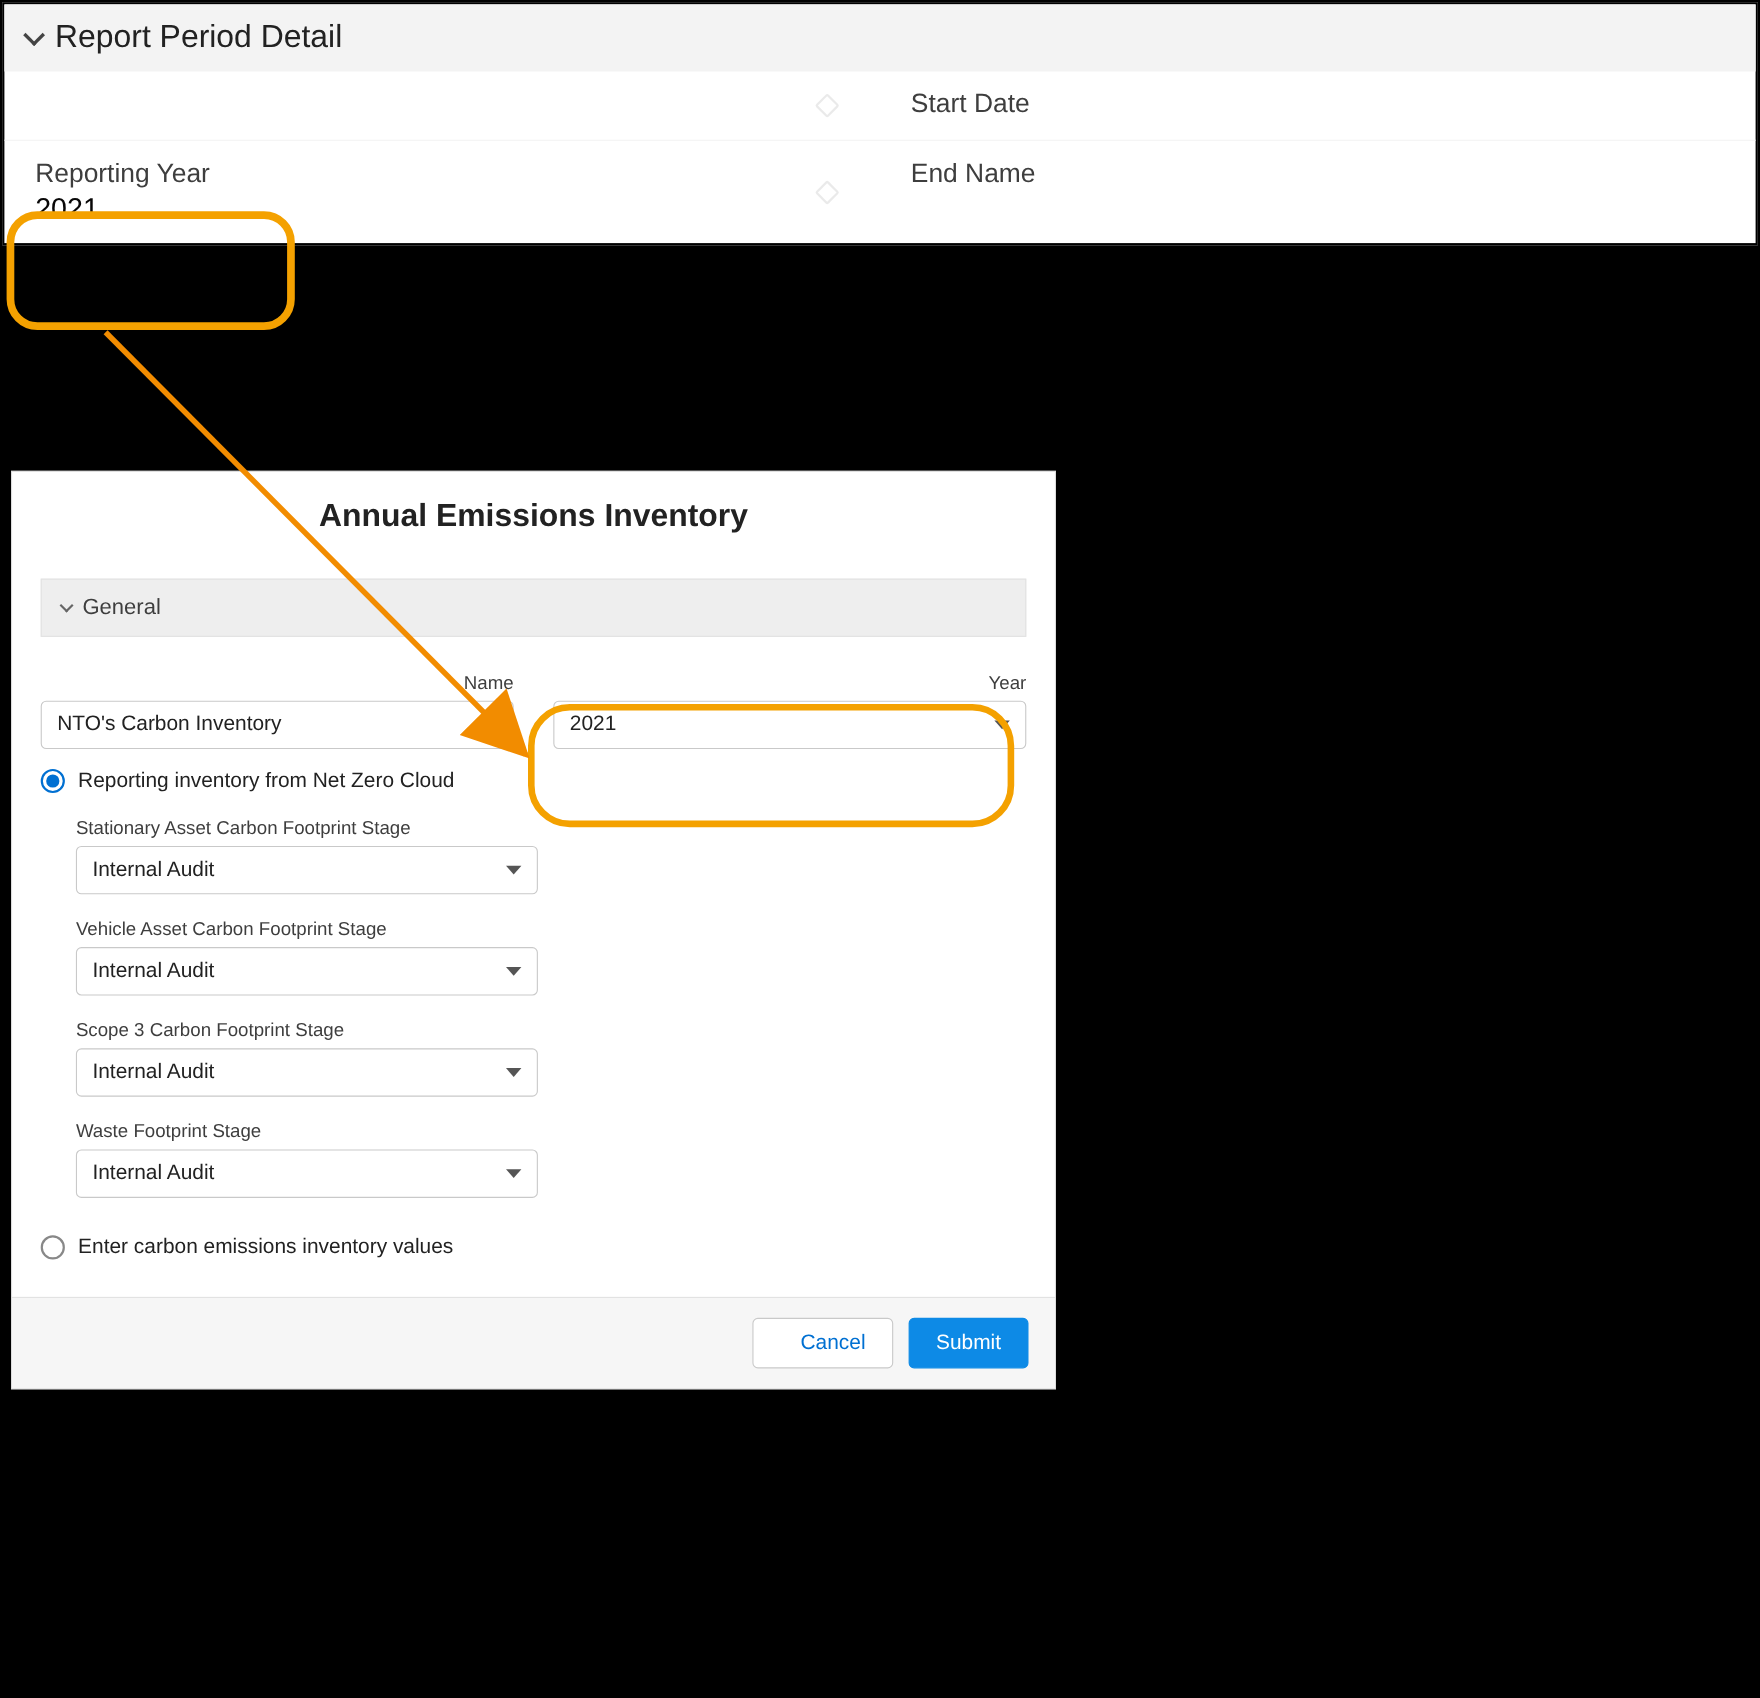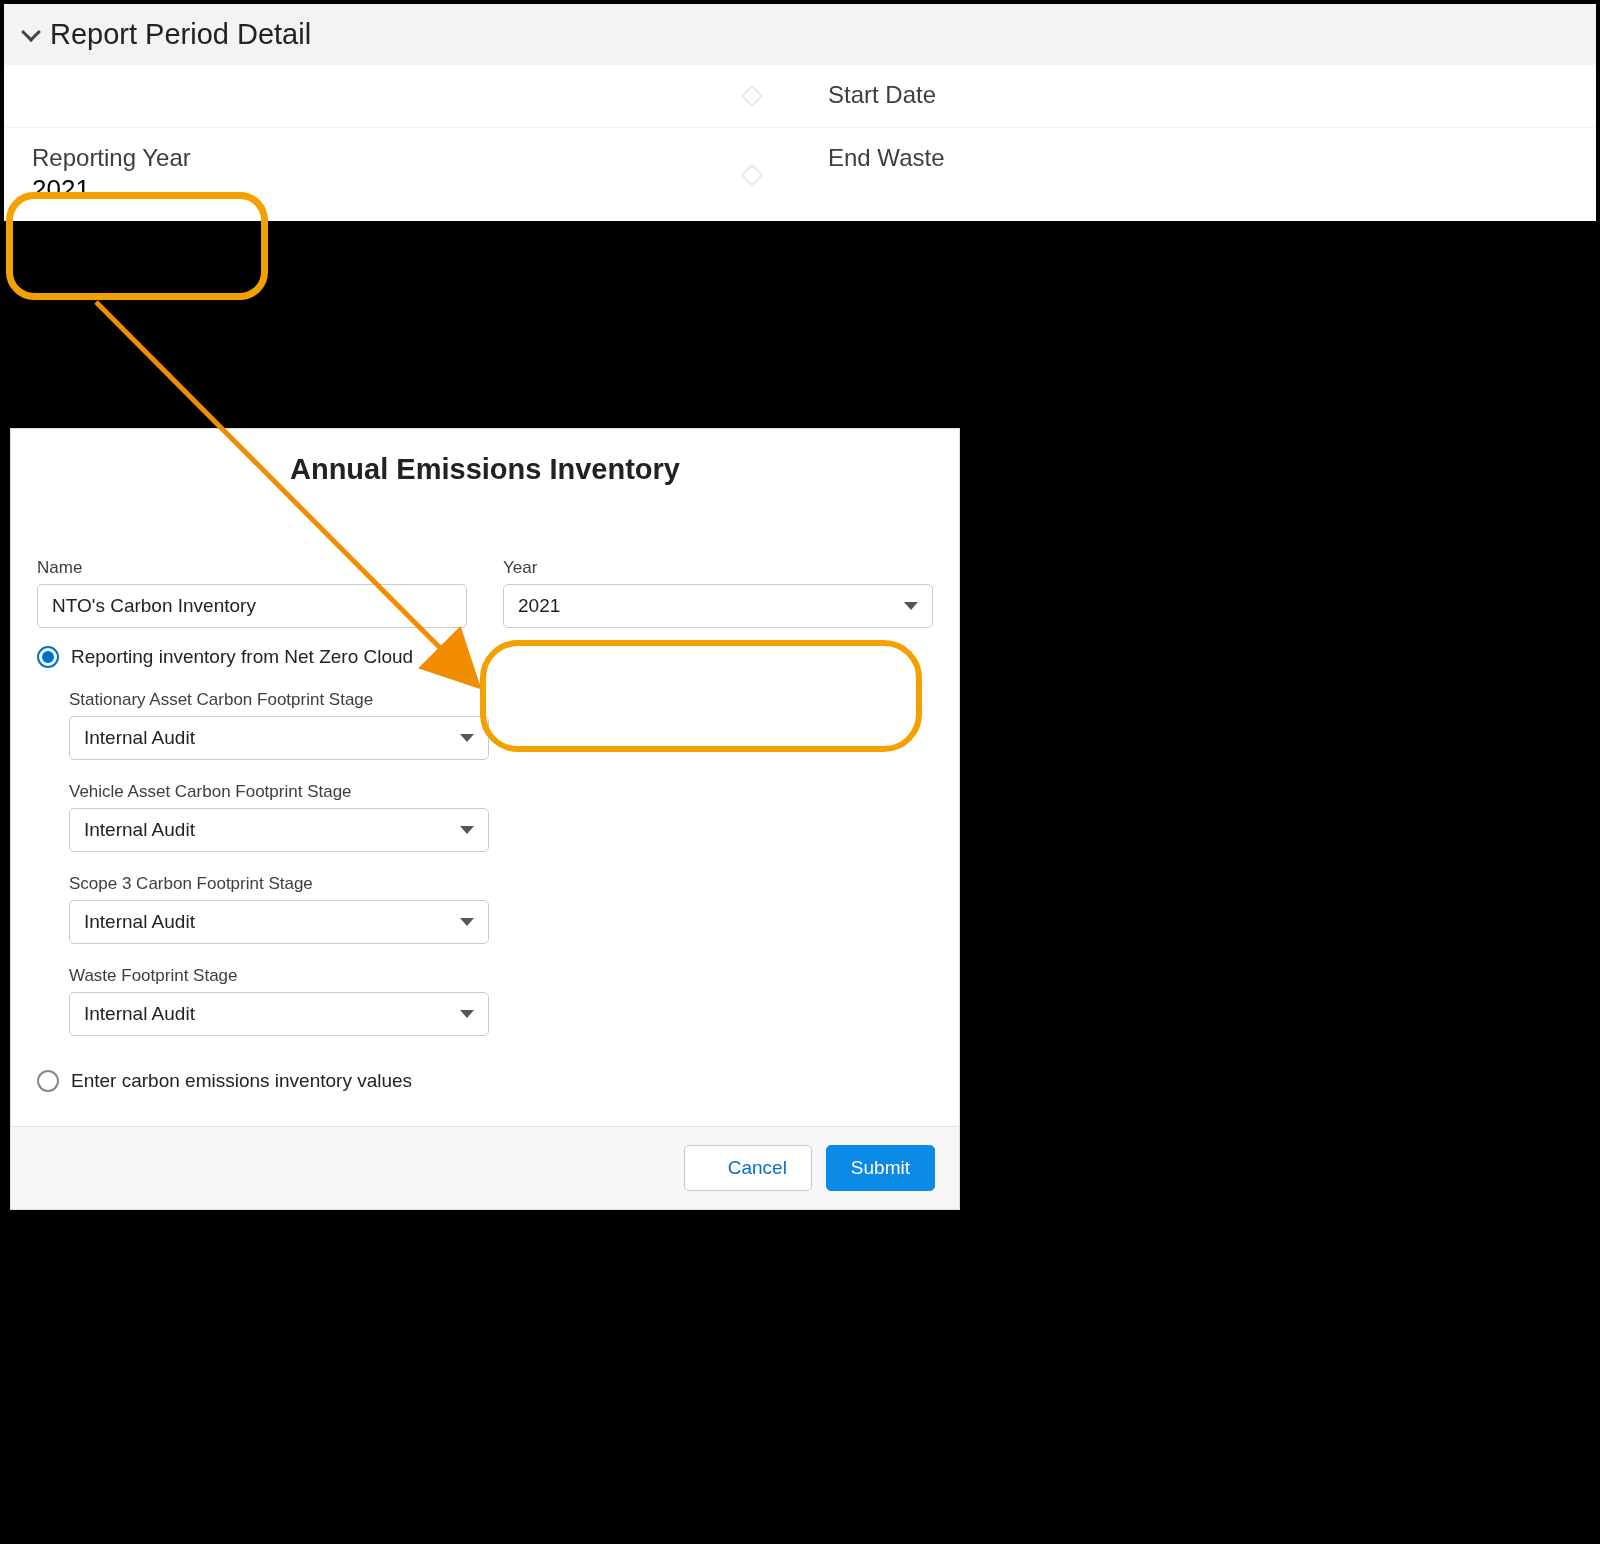--- a/index.html
+++ b/index.html
@@ -111,20 +111,21 @@
     width:9px; height:9px;
     border-left:2px solid #666;
     border-bottom:2px solid #666;
     transform:rotate(-45deg);
     margin-top:-4px;
   }
   .gen-grid {
     display:flex;
     gap: 36px;
     padding: 32px 26px 10px 26px;
+    text-align: right;
   }
   .gen-col { flex:1; }
   .input-label {
     font-size: 17px;
     color: #3e3e3e;
     margin-bottom: 6px;
   }
   .text-input, .select-box {
     width: 100%;
     border: 1px solid #c9c9c9;
@@ -237,32 +238,36 @@
         <div class="field-value"></div>
       </div>
     </div>
     <div class="detail-row">
       <div class="detail-cell left">
         <div class="field-label">Reporting Year</div>
         <div class="field-value">2021</div>
         <span class="edit-icon"></span>
       </div>
       <div class="detail-cell">
-        <div class="field-label">End Waste</div>
+        <div class="field-label">End Name</div>
         <div class="field-value"></div>
       </div>
     </div>
   </div>
 </div>
 
 <div class="ring1"></div>
 
 <div class="modal">
   <div class="modal-title">Annual Emissions Inventory</div>
 
+  <div class="gen-header">
+    <span class="chev-sm"></span>
+    <span>General</span>
+  </div>
 
   <div class="gen-grid">
     <div class="gen-col">
       <div class="input-label">Name</div>
       <div class="text-input">
         <span>NTO's Carbon Inventory</span>
       </div>
     </div>
     <div class="gen-col">
       <div class="input-label">Year</div>

